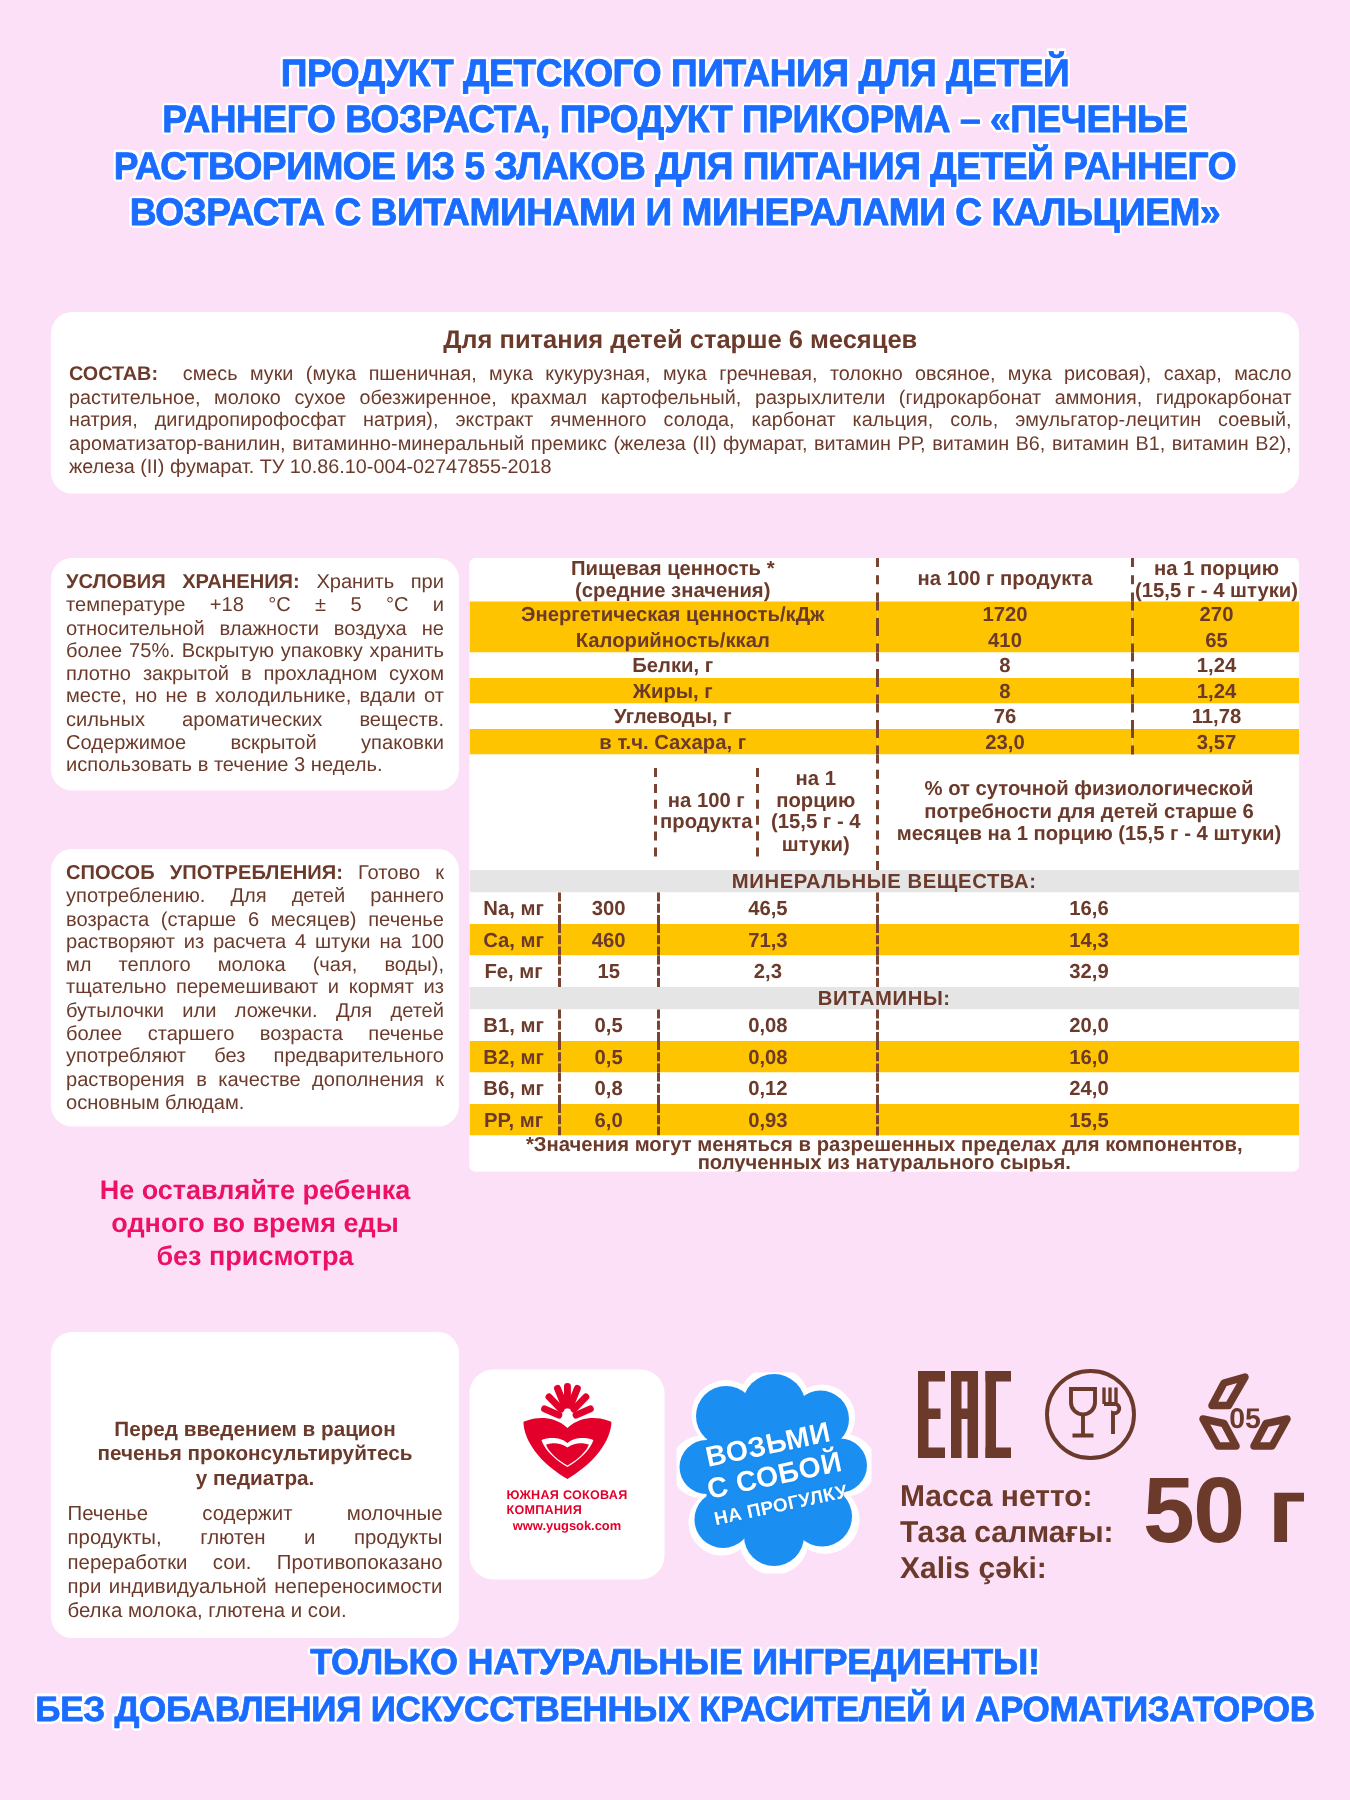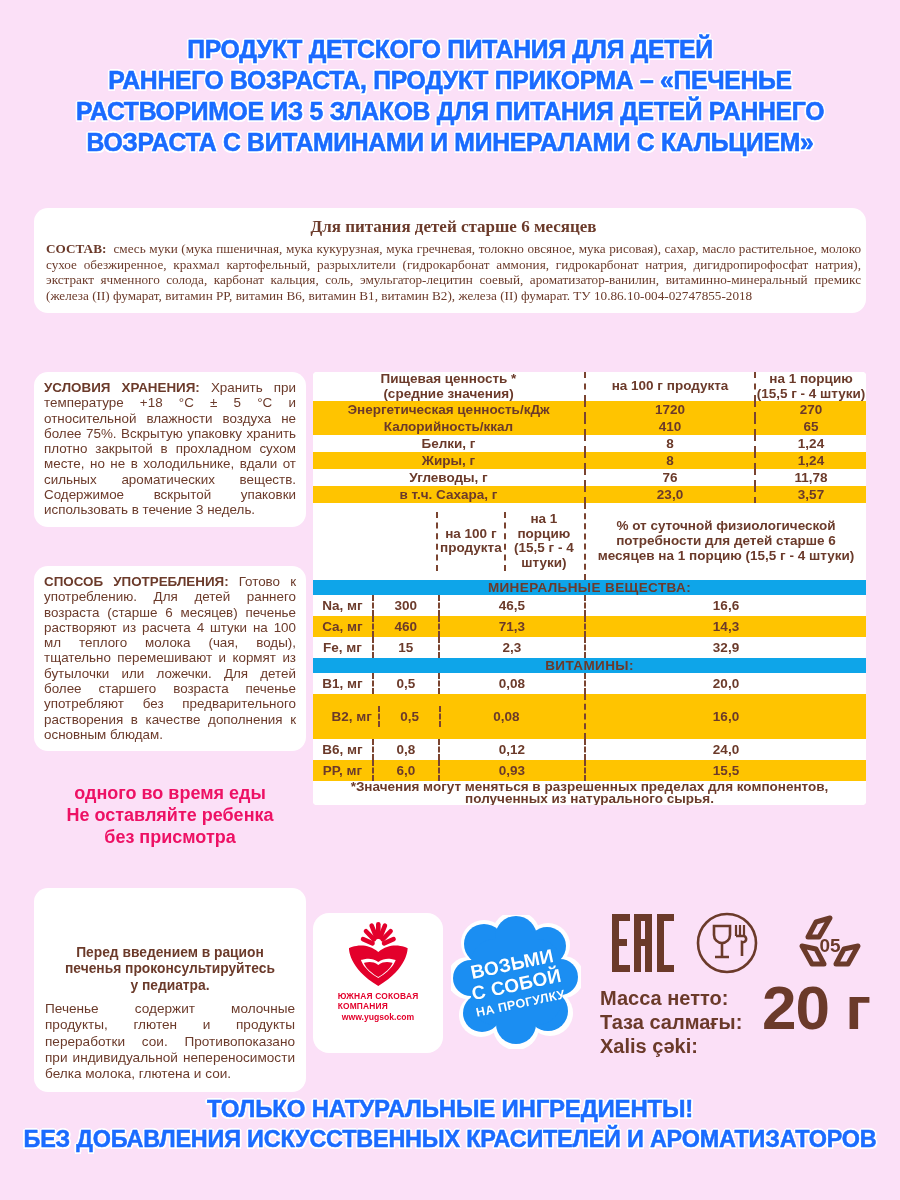--- a/index.html
+++ b/index.html
@@ -29,21 +29,20 @@
     transform:scaleX(0.97);
   }
   .title .ln{display:block;white-space:nowrap;}
 
   
   .ing-card{
     position:absolute;left:34px;top:208px;width:832px;
     background:#fff;border-radius:14px;
     padding:9px 5px 10px 12px;
     box-sizing:border-box;
-    font-family:Liberation Serif, serif;
   }
   .ing-head{
     text-align:center;font-weight:bold;font-size:17px;margin-bottom:4px;color:#6b3a2a;
   }
   .ing-body{
     font-size:13.2px;line-height:15.6px;text-align:justify;
     color:#6b3a2a;hyphens:none;
   }
   .ing-body b{font-weight:bold;}
 
@@ -88,21 +87,21 @@
     text-align:center;vertical-align:middle;padding:0;
   }
   .row-y{background:#ffc400;}
   .row-w{background:#ffffff;}
   .dsh{border-left:2px dashed #7a4430;}
   .hdr-cell{font-size:12.6px;line-height:14.6px;padding:5px 2px;}
   .nm{font-size:14.4px;}
   .big-lbl{font-size:14.6px;line-height:17px;}
   .cellpad{padding:3px 2px;}
   .band{
-    background:#0ea5e9;text-align:center;font-weight:bold;
+    background:#e5e5e5;text-align:center;font-weight:bold;
     font-size:13.6px;padding:3px 0;color:#6b3a2a;letter-spacing:.4px;
   }
   .note{
     font-size:10.2px;font-weight:bold;color:#6b3a2a;
     padding:3px 4px 3px 4px;background:#ffffff;text-align:left;line-height:12px;
   }
   .left-nm{text-align:left;padding-left:10px;}
 
   
   .logo-card{
@@ -176,22 +175,22 @@
 
   <div class="left-card" id="storage-card">
     <div class="lc-text"><b>УСЛОВИЯ ХРАНЕНИЯ:</b> <span>Хранить при температуре +18 °С ± 5 °С и относительной влажности воздуха не более 75%. Вскрытую упаковку хранить плотно закрытой в прохладном сухом месте, но не в холодильнике, вдали от сильных ароматических веществ. Содержимое вскрытой упаковки использовать в течение 3 недель.</span></div>
   </div>
 
   <div class="left-card" id="usage-card">
     <div class="lc-text"><b>СПОСОБ УПОТРЕБЛЕНИЯ:</b> <span>Готово к употреблению. Для детей раннего возраста (старше 6 месяцев) печенье растворяют из расчета 4 штуки на 100 мл теплого молока (чая, воды), тщательно перемешивают и кормят из бутылочки или ложечки. Для детей более старшего возраста печенье употребляют без предварительного растворения в качестве дополнения к основным блюдам.</span></div>
   </div>
 
   <div class="warn-pink">
+    <div>Не оставляйте ребенка</div>
     <div>одного во время еды</div>
-    <div>Не оставляйте ребенка</div>
     <div>без присмотра</div>
   </div>
 
   <div id="advice-card">
     <div class="advice-head">
       <div>Перед введением в рацион</div>
       <div>печенья проконсультируйтесь</div>
       <div>у педиатра.</div>
     </div>
     <div class="advice-body">Печенье содержит молочные продукты, глютен и продукты переработки сои. Противопоказано при индивидуальной непереносимости белка молока, глютена и сои.</div>
@@ -336,21 +335,21 @@
                 <td class="nm left-nm" style="width:22%;color:#6b3a2a;font-weight:bold;padding:3px 0">B1, мг</td>
                 <td class="nm dsh" style="width:24%;color:#6b3a2a;font-weight:bold;text-align:center;padding:3px 0">0,5</td>
                 <td class="nm dsh" style="width:54%;color:#6b3a2a;font-weight:bold;text-align:center;padding:3px 0">0,08</td>
               </tr>
             </tbody>
               </table>
           </td>
           <td class="nm dsh" colspan="3">20,0</td>
         </tr>
         <tr class="row-y">
-          <td style="padding:12px">
+          <td style="padding:0">
             <table style="width:100%;border-collapse:collapse;table-layout:fixed">
               <tbody>
                   <tr>
                 <td class="nm left-nm" style="width:22%;color:#6b3a2a;font-weight:bold;padding:3px 0">B2, мг</td>
                 <td class="nm dsh" style="width:24%;color:#6b3a2a;font-weight:bold;text-align:center;padding:3px 0">0,5</td>
                 <td class="nm dsh" style="width:54%;color:#6b3a2a;font-weight:bold;text-align:center;padding:3px 0">0,08</td>
               </tr>
             </tbody>
               </table>
           </td>
@@ -481,21 +480,21 @@
       <text x="36" y="40" font-family="'Liberation Sans', sans-serif" font-size="19" font-weight="bold" fill="#6b3a2a" text-anchor="middle">05</text>
     </svg>
   </div>
 
   <div class="mass-block">
     <div class="mass-labels">
       <div>Масса нетто:</div>
       <div>Таза салмағы:</div>
       <div>Xalis çəki:</div>
     </div>
-    <div class="mass-value">20 г</div>
+    <div class="mass-value">50 г</div>
   </div>
 
   <div class="footer">
     <span class="ln">ТОЛЬКО НАТУРАЛЬНЫЕ ИНГРЕДИЕНТЫ!</span>
     <span class="ln ln2">БЕЗ ДОБАВЛЕНИЯ ИСКУССТВЕННЫХ КРАСИТЕЛЕЙ И АРОМАТИЗАТОРОВ</span>
   </div>
 
 </div>
 
 </body></html>

